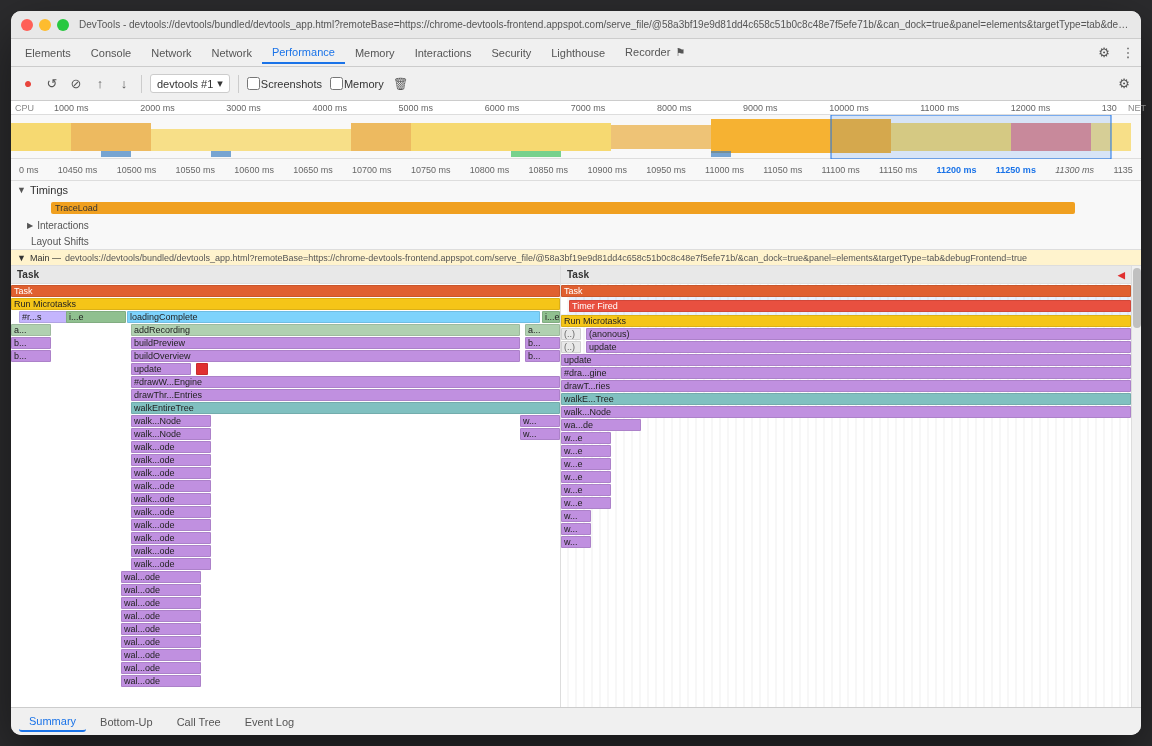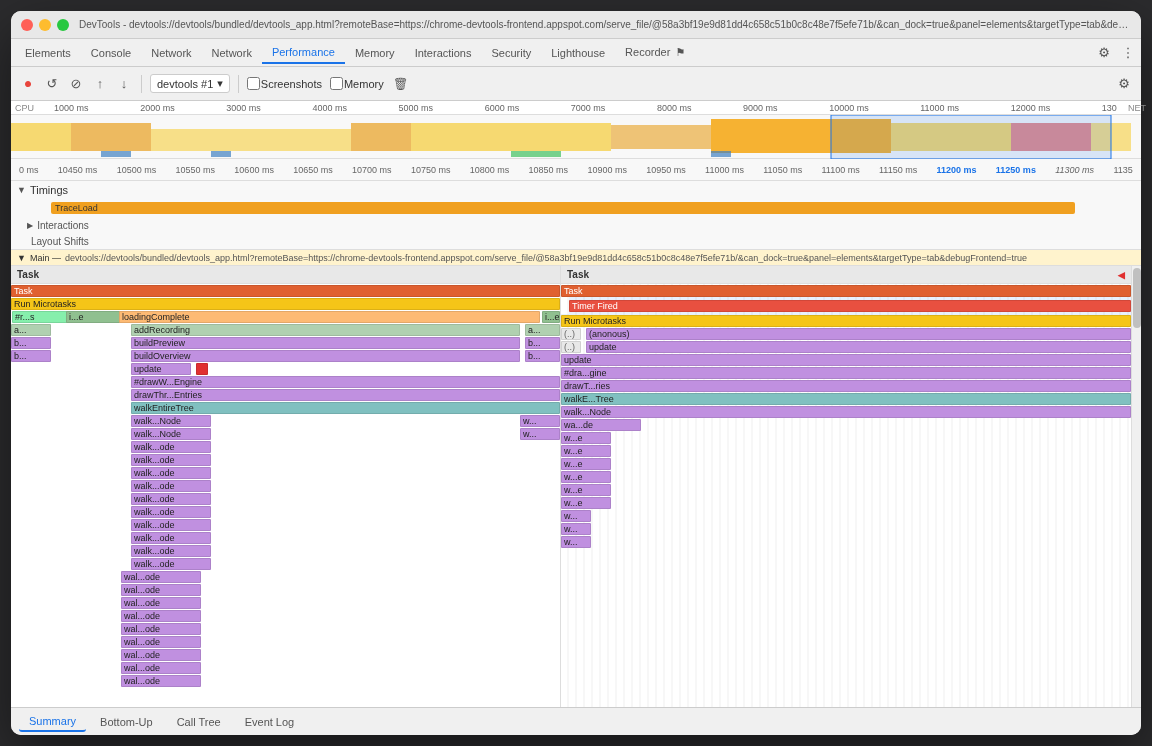--- a/index.html
+++ b/index.html
@@ -499,23 +499,23 @@
             <div class="flame-rows">
 
               <div class="fc-row" style="height:13px;position:relative;">
                 <div class="fc-block" style="left:0;right:0;background:#e06030;color:white;">Task</div>
               </div>
               <div class="fc-row" style="height:13px;position:relative;">
                 <div class="fc-block" style="left:0;right:0;background:#f5c518;">Run Microtasks</div>
               </div>
 
               <div class="fc-row" style="height:13px;position:relative;">
-                <div class="fc-block" style="left:1px;width:66px;background:#86efac;">#r...s</div>
+                <div class="fc-block" style="left:8px;width:66px;background:#c4b5fd;">#r...s</div>
                 <div class="fc-block" style="left:55px;width:60px;background:#90c090;">i...e</div>
-                <div class="fc-block" style="left:108px;right:20px;background:#fdba74;">loadingComplete</div>
+                <div class="fc-block" style="left:116px;right:20px;background:#7dd3fc;">loadingComplete</div>
                 <div class="fc-block" style="right:0;width:18px;background:#90c090;">i...e</div>
               </div>
               <div class="fc-row" style="height:13px;position:relative;">
                 <div class="fc-block" style="left:0;width:40px;background:#b0d0b0;">a...</div>
                 <div class="fc-block" style="left:120px;right:40px;background:#b0d0b0;">addRecording</div>
                 <div class="fc-block" style="right:0;width:35px;background:#b0d0b0;">a...</div>
               </div>
               <div class="fc-row" style="height:13px;position:relative;">
                 <div class="fc-block" style="left:0;width:40px;background:#c090e0;">b...</div>
                 <div class="fc-block" style="left:120px;right:40px;background:#c090e0;">buildPreview</div>

